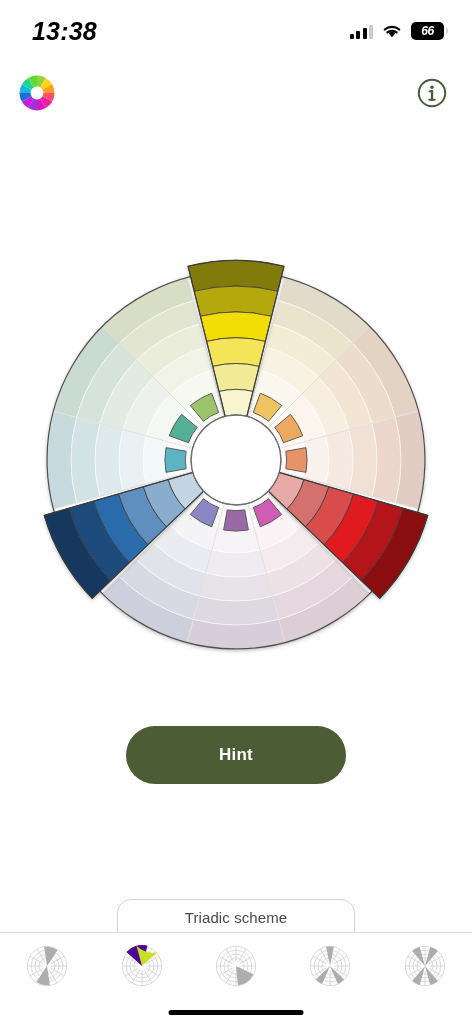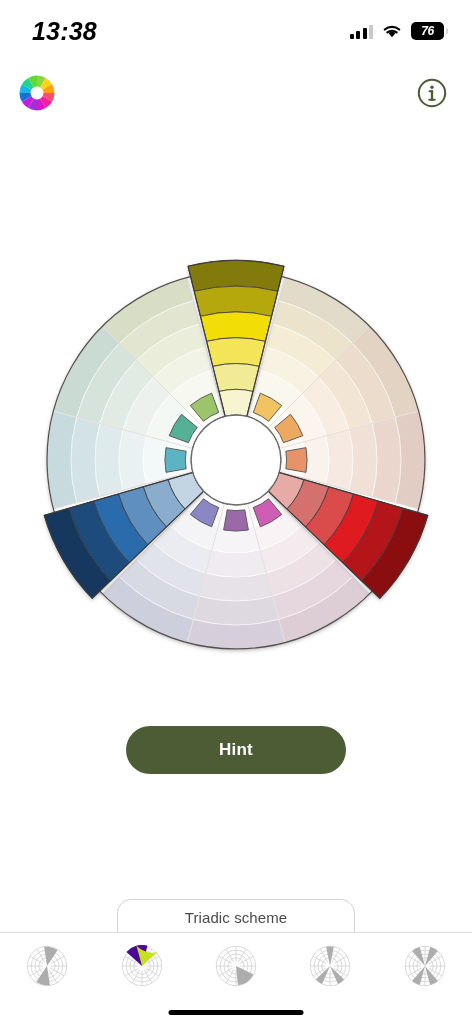--- a/index.html
+++ b/index.html
@@ -55,21 +55,21 @@
     display:flex; align-items:center; justify-content:center;
   }
   .wheel-svg{ width:448px; height:448px; display:block; }
 
   
   .hint-wrap{
     position:absolute; top:726px; left:0; width:472px;
     display:flex; justify-content:center;
   }
   .hint-btn{
-    width:220px; height:48px; border-radius:29px;
+    width:220px; height:58px; border-radius:29px;
     background:#4c5c35; border:none; cursor:pointer;
     color:#ffffff; font-size:17px; font-weight:bold;
     font-family:"Liberation Sans", sans-serif;
     display:flex; align-items:center; justify-content:center;
     letter-spacing:.2px;
   }
 
   
   .scheme-sheet{
     position:absolute; top:899px; left:117px; width:238px; height:84px;
@@ -109,21 +109,21 @@
         <i></i>
         <i></i>
         <i></i>
     </div>
     <svg width="20" height="15" viewBox="0 0 20 15">
       <path d="M10 13.2 L6.6 9.3 a5.2 5.2 0 0 1 6.8 0 Z" fill="#000"></path>
       <path d="M2.8 5.5 a11 11 0 0 1 14.4 0" stroke="#000" stroke-width="2.2" fill="none" stroke-linecap="round"></path>
       <path d="M5.4 8.4 a7.2 7.2 0 0 1 9.2 0" stroke="#000" stroke-width="2.2" fill="none" stroke-linecap="round"></path>
     </svg>
     <div class="batt">
-      <span>76</span>
+      <span>66</span>
     </div>
   </div>
 </div>
 
 <div class="navbar">
 
   <svg class="logo-wheel" viewBox="0 0 100 100">
     <g transform="translate(50,50)">
       <path d="M0 0 L0 -46 A46 46 0 0 1 23 -39.8 Z" fill="#8fd63a"></path>
       <path d="M0 0 L23 -39.8 A46 46 0 0 1 39.8 -23 Z" fill="#ffd21e"></path>

